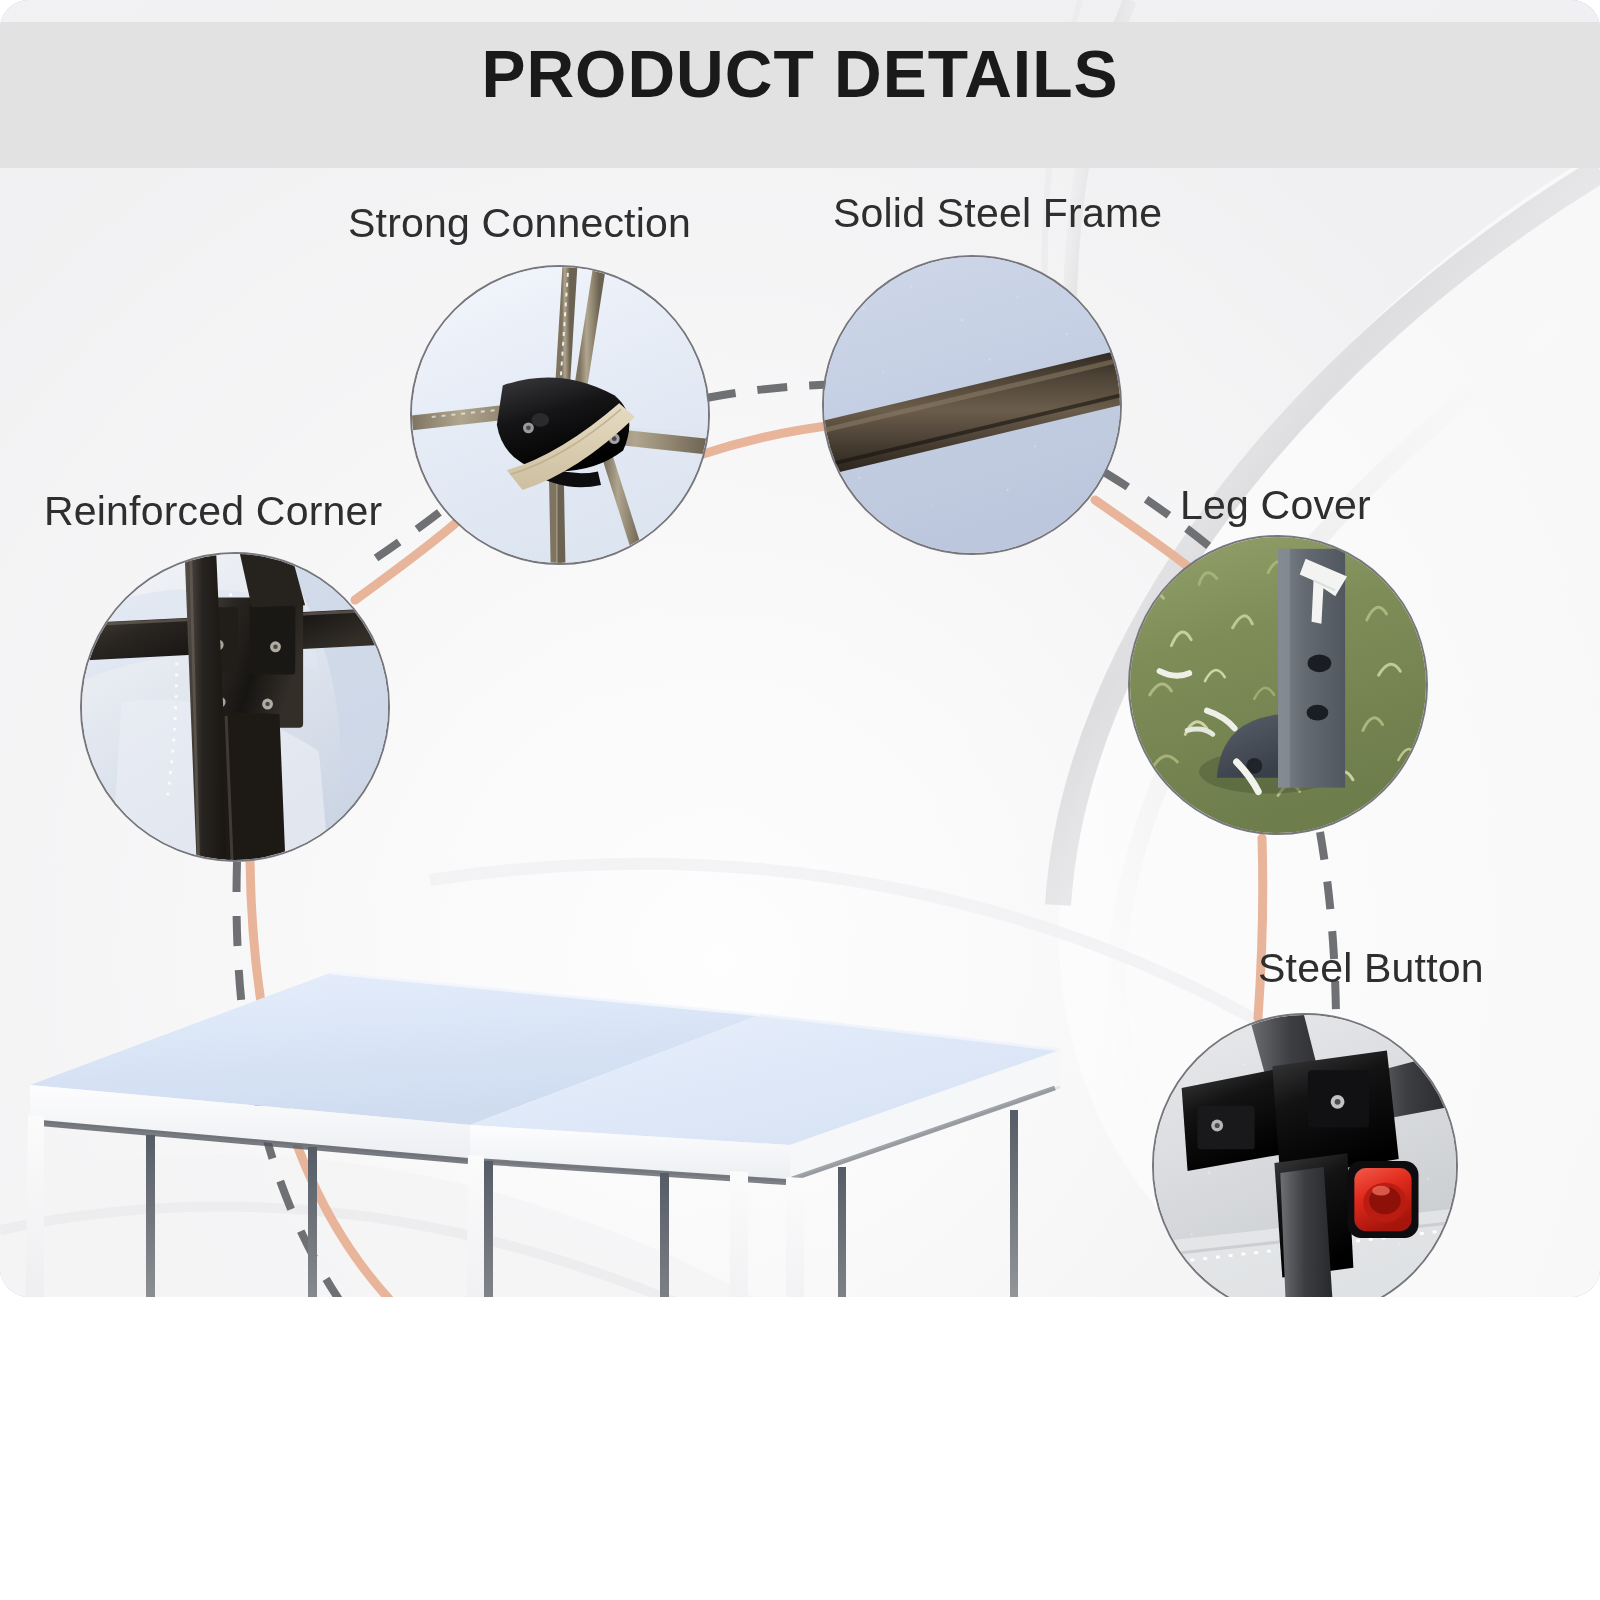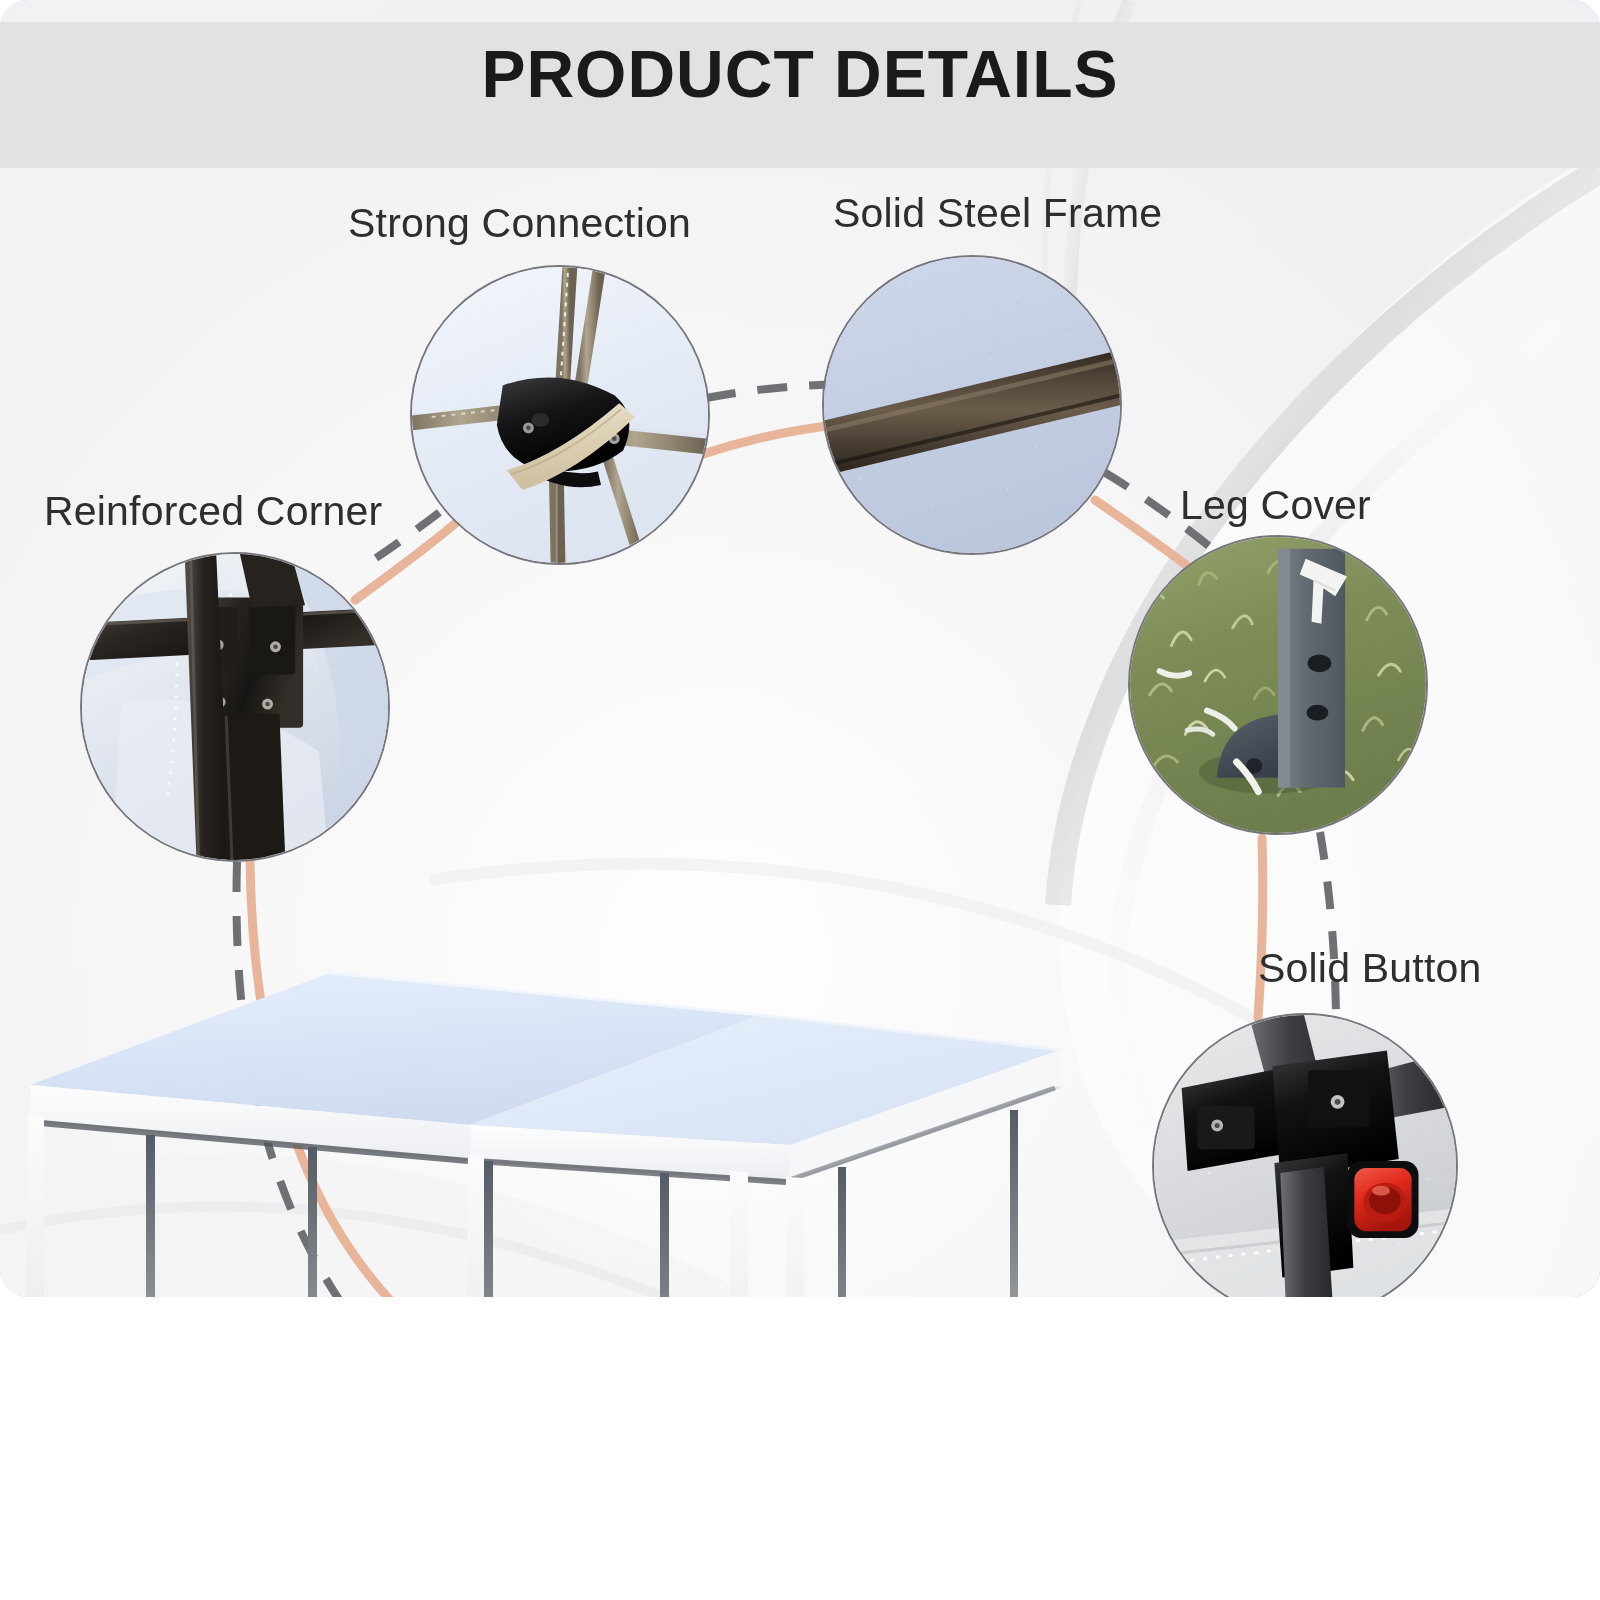--- a/index.html
+++ b/index.html
@@ -487,15 +487,15 @@
       <ellipse cx="234" cy="190" rx="22" ry="20" fill="#bb1c11"></ellipse>
       <ellipse cx="234" cy="188" rx="16" ry="14" fill="#8d1109"></ellipse>
       <ellipse cx="230" cy="178" rx="9" ry="5" fill="#f0705e" opacity="0.75"></ellipse>
     </svg>
   </div>
 
   <div class="feat-label" style="left:833px; top:190px;">Solid Steel Frame</div>
   <div class="feat-label" style="left:348px; top:200px;">Strong Connection</div>
   <div class="feat-label" style="left:44px; top:488px;">Reinforced Corner</div>
   <div class="feat-label" style="left:1180px; top:475px;margin-top:7px;">Leg Cover</div>
-  <div class="feat-label" style="left:1258px; top:945px;">Solid Button</div>
+  <div class="feat-label" style="left:1258px; top:945px;">Steel Button</div>
 
 </div>
 
 </body></html>

